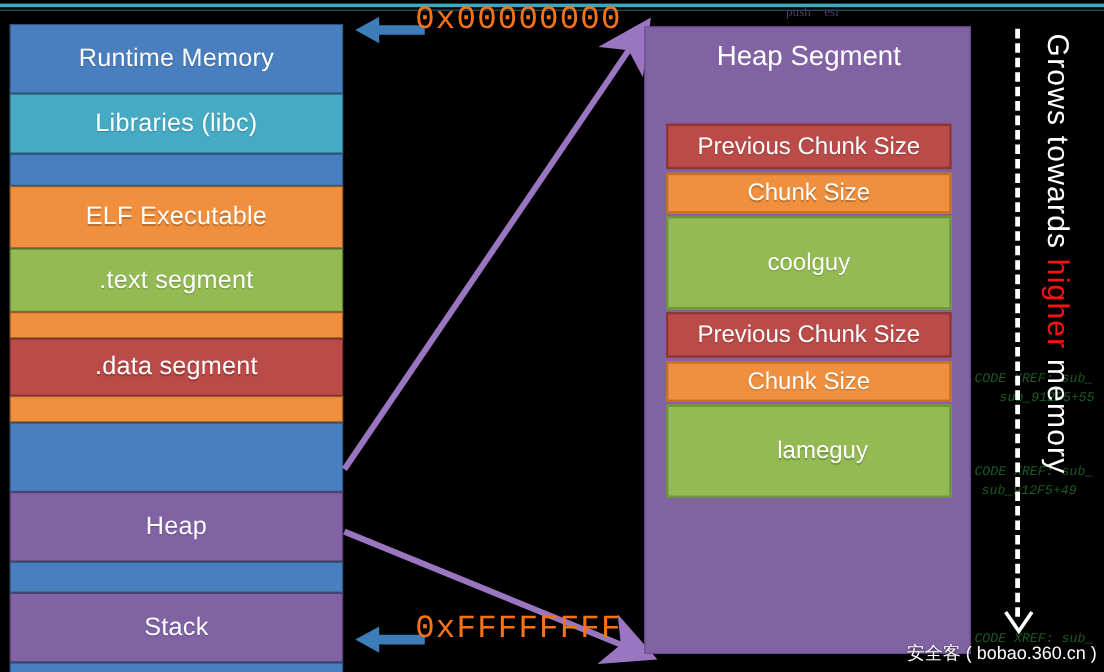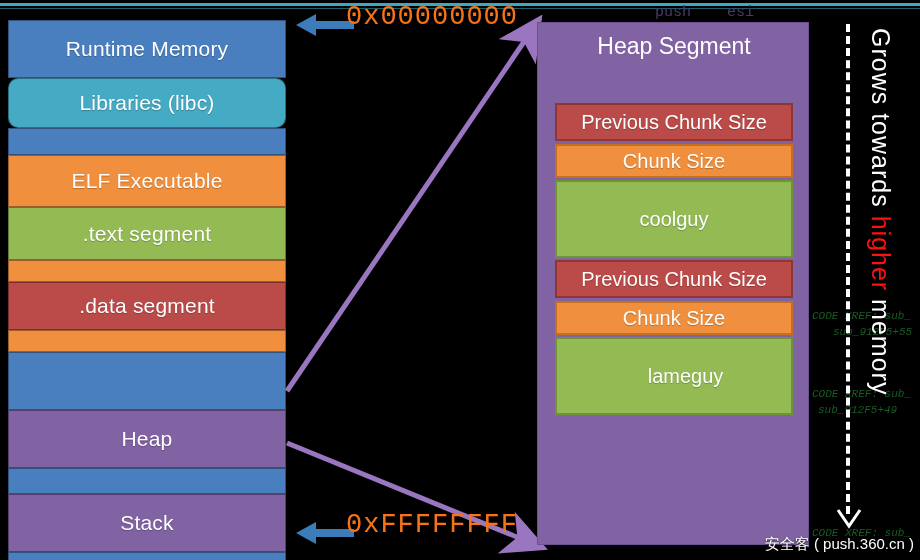--- a/index.html
+++ b/index.html
@@ -22,22 +22,22 @@
     font-family: "Liberation Mono", monospace;
     font-style: italic;
     font-size: 11px;
     color: #1f6b2a;
     white-space: pre;
     opacity: .85;
     pointer-events: none;
   }
   .bg-push {
     position: absolute;
-    font-family: Liberation Mono, monospace;
-    font-size: 15px;
+    font-family: Liberation Serif, serif;
+    font-size: 11px;
     color: #4a3a6a;
     white-space: pre;
     pointer-events: none;
   }
   .top-rule {
     position: absolute;
     left: 0; top: 3px;
     width: 920px; height: 3px;
     background: #3ba9bf;
   }
@@ -159,21 +159,21 @@
   <div class="bg-code" style="left:812px; top:310px;">CODE XREF: sub_</div>
   <div class="bg-code" style="left:818px; top:326px;margin-left:15px;">sub_912F5+55</div>
   <div class="bg-code" style="left:812px; top:388px;">CODE XREF: sub_</div>
   <div class="bg-code" style="left:818px; top:404px;">sub_912F5+49</div>
   <div class="bg-code" style="left:812px; top:527px;">CODE XREF: sub_</div>
 
   <div id="memmap">
       <div class="seg" style="top: 0px; height: 58px; background: rgb(74, 127, 191);">
         <span>Runtime Memory</span>
       </div>
-      <div class="seg" style="top: 58px; height: 50px; background: rgb(69, 170, 196); border-radius: 10px;">
+      <div class="seg" style="top: 58px; height: 50px; background: rgb(69, 170, 196);">
         <span>Libraries (libc)</span>
       </div>
       <div class="seg" style="top: 108px; height: 27px; background: rgb(74, 127, 191);"></div>
       <div class="seg" style="top: 135px; height: 52px; background: rgb(240, 144, 62);">
         <span>ELF Executable</span>
       </div>
       <div class="seg" style="top: 187px; height: 53px; background: rgb(148, 187, 83);">
         <span>.text segment</span>
       </div>
       <div class="seg" style="top: 240px; height: 22px; background: rgb(240, 144, 62);"></div>
@@ -235,15 +235,15 @@
     </div>
 
   <div id="dashline"></div>
   <svg style="position:absolute; left:836px; top:508px;" width="26" height="24">
     <path d="M2,2 L13,18 L24,2" stroke="#ffffff" stroke-width="3" fill="none"></path>
   </svg>
   <div id="grows">
     <span>Grows  towards  </span><span class="hi">higher</span><span>  memory</span>
   </div>
 
-  <div id="watermark">安全客 ( push.360.cn )</div>
+  <div id="watermark">安全客 ( bobao.360.cn )</div>
 
 </div>
 
 </body></html>

